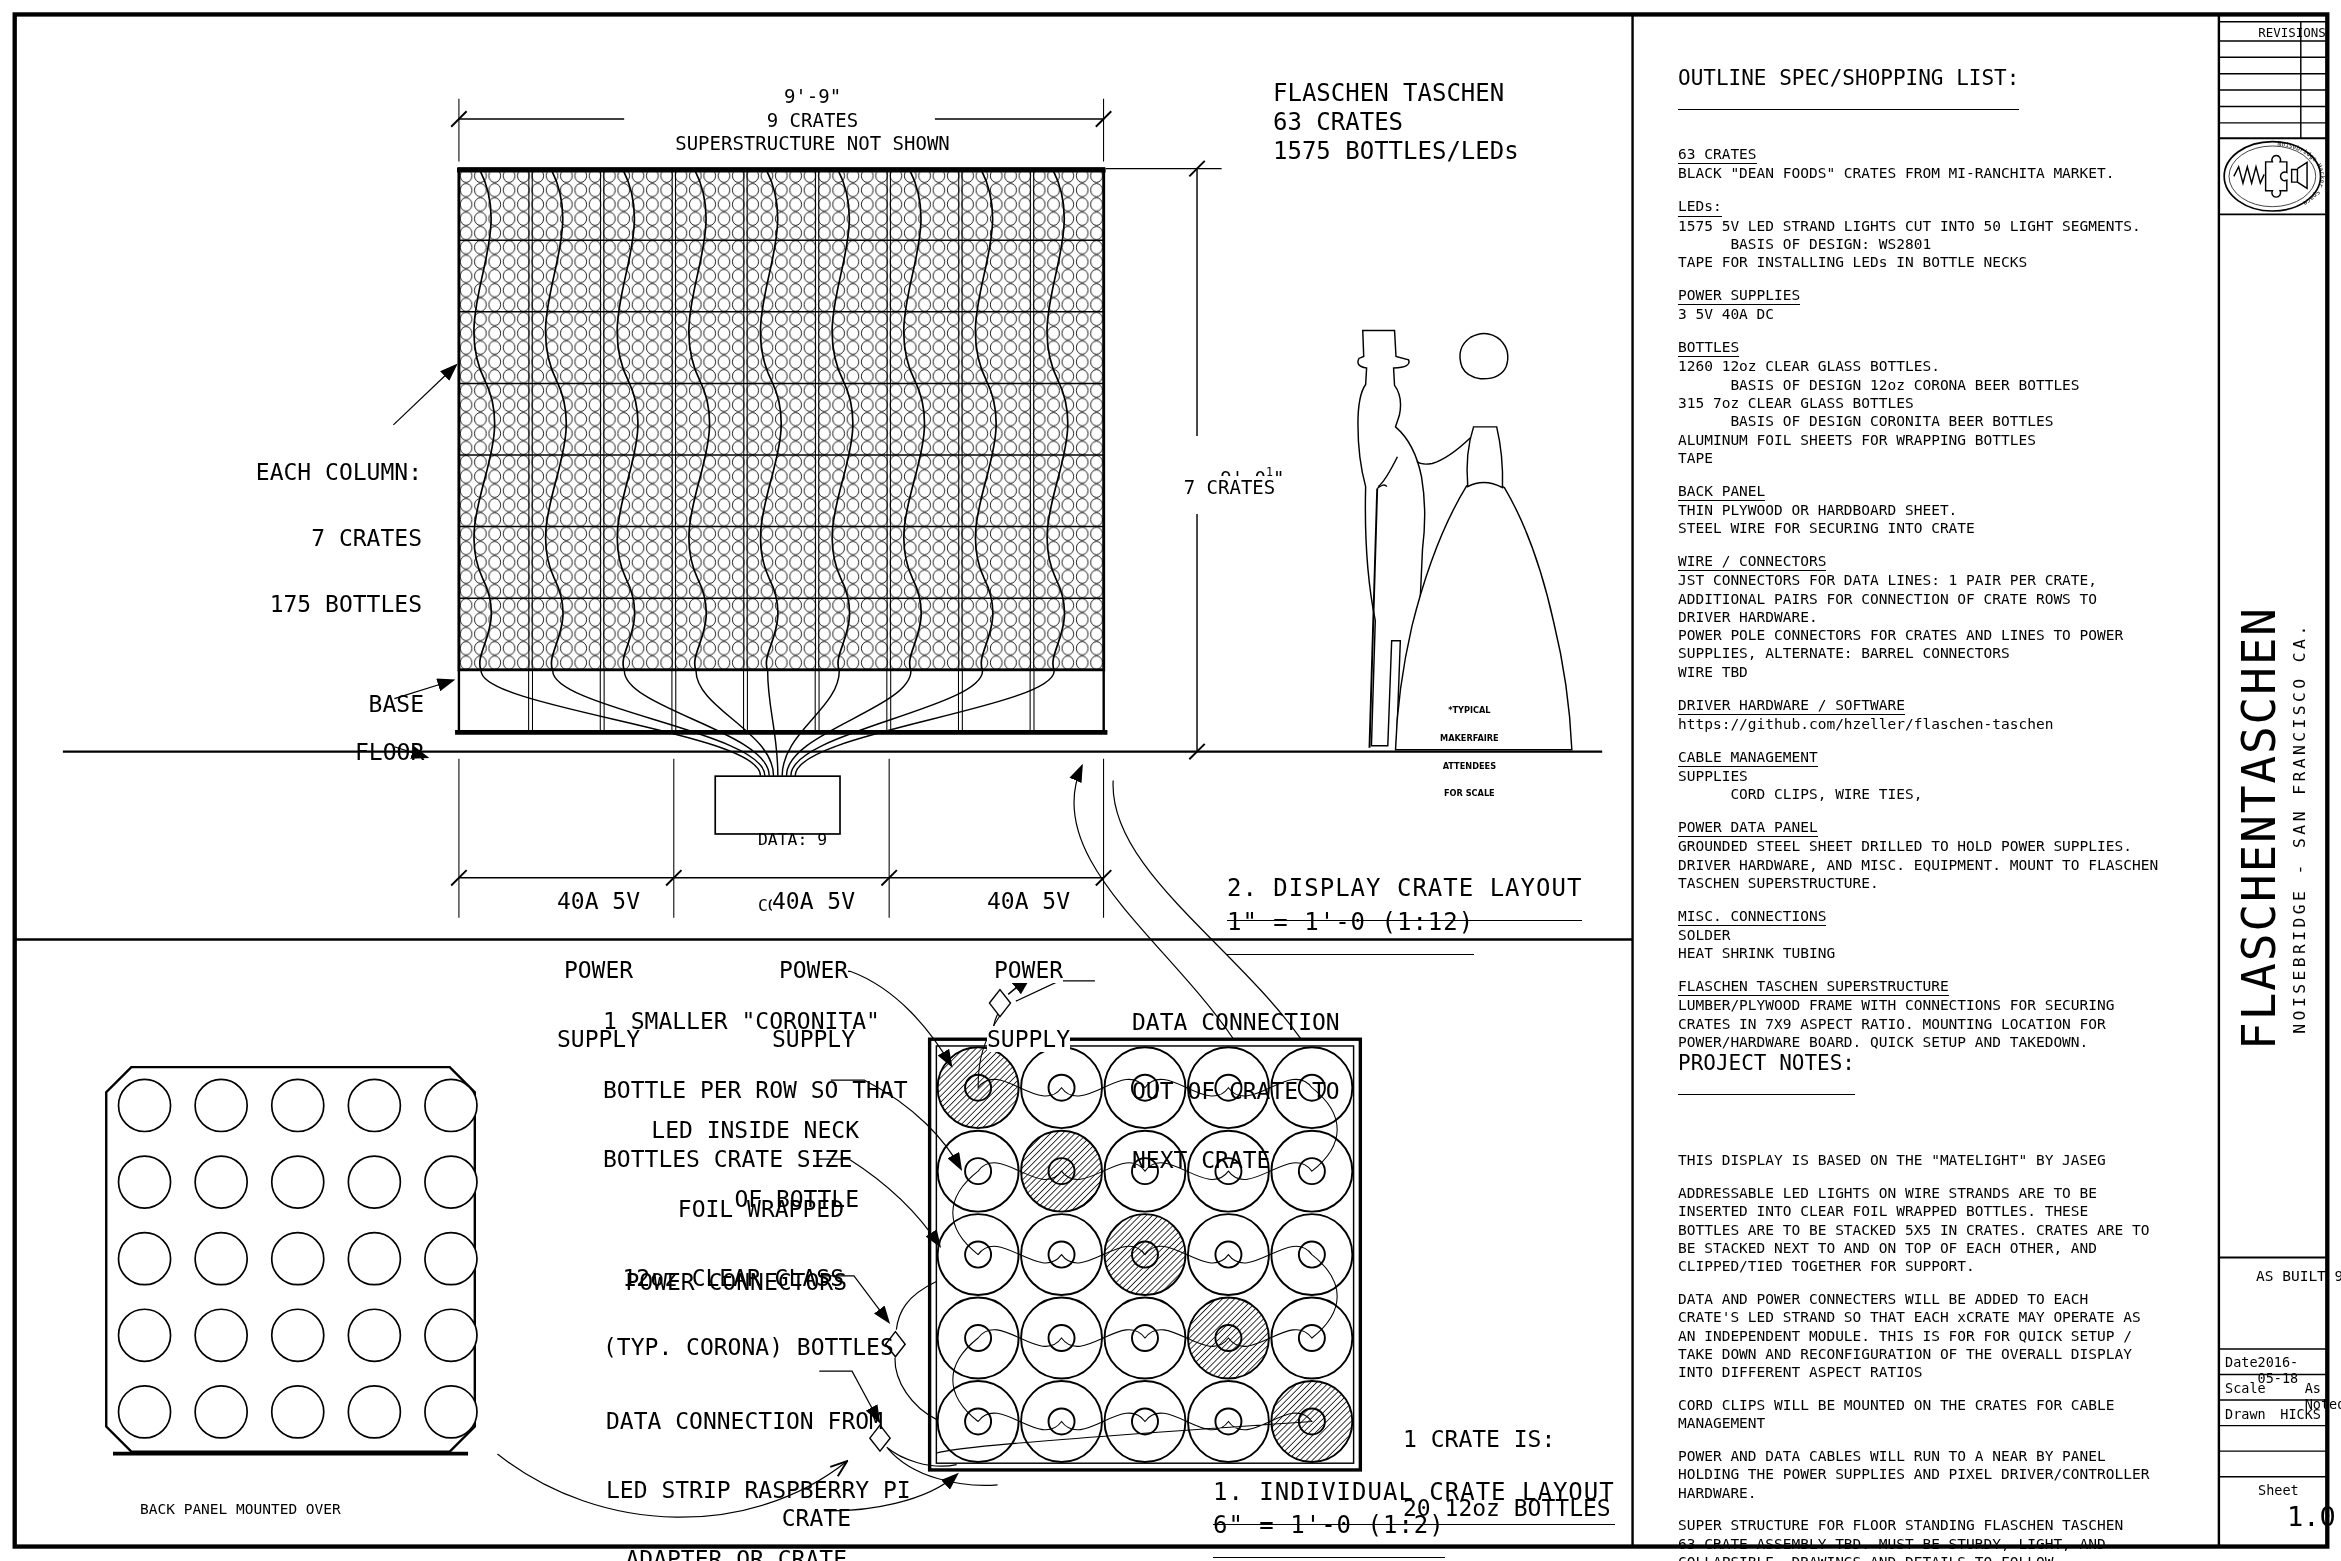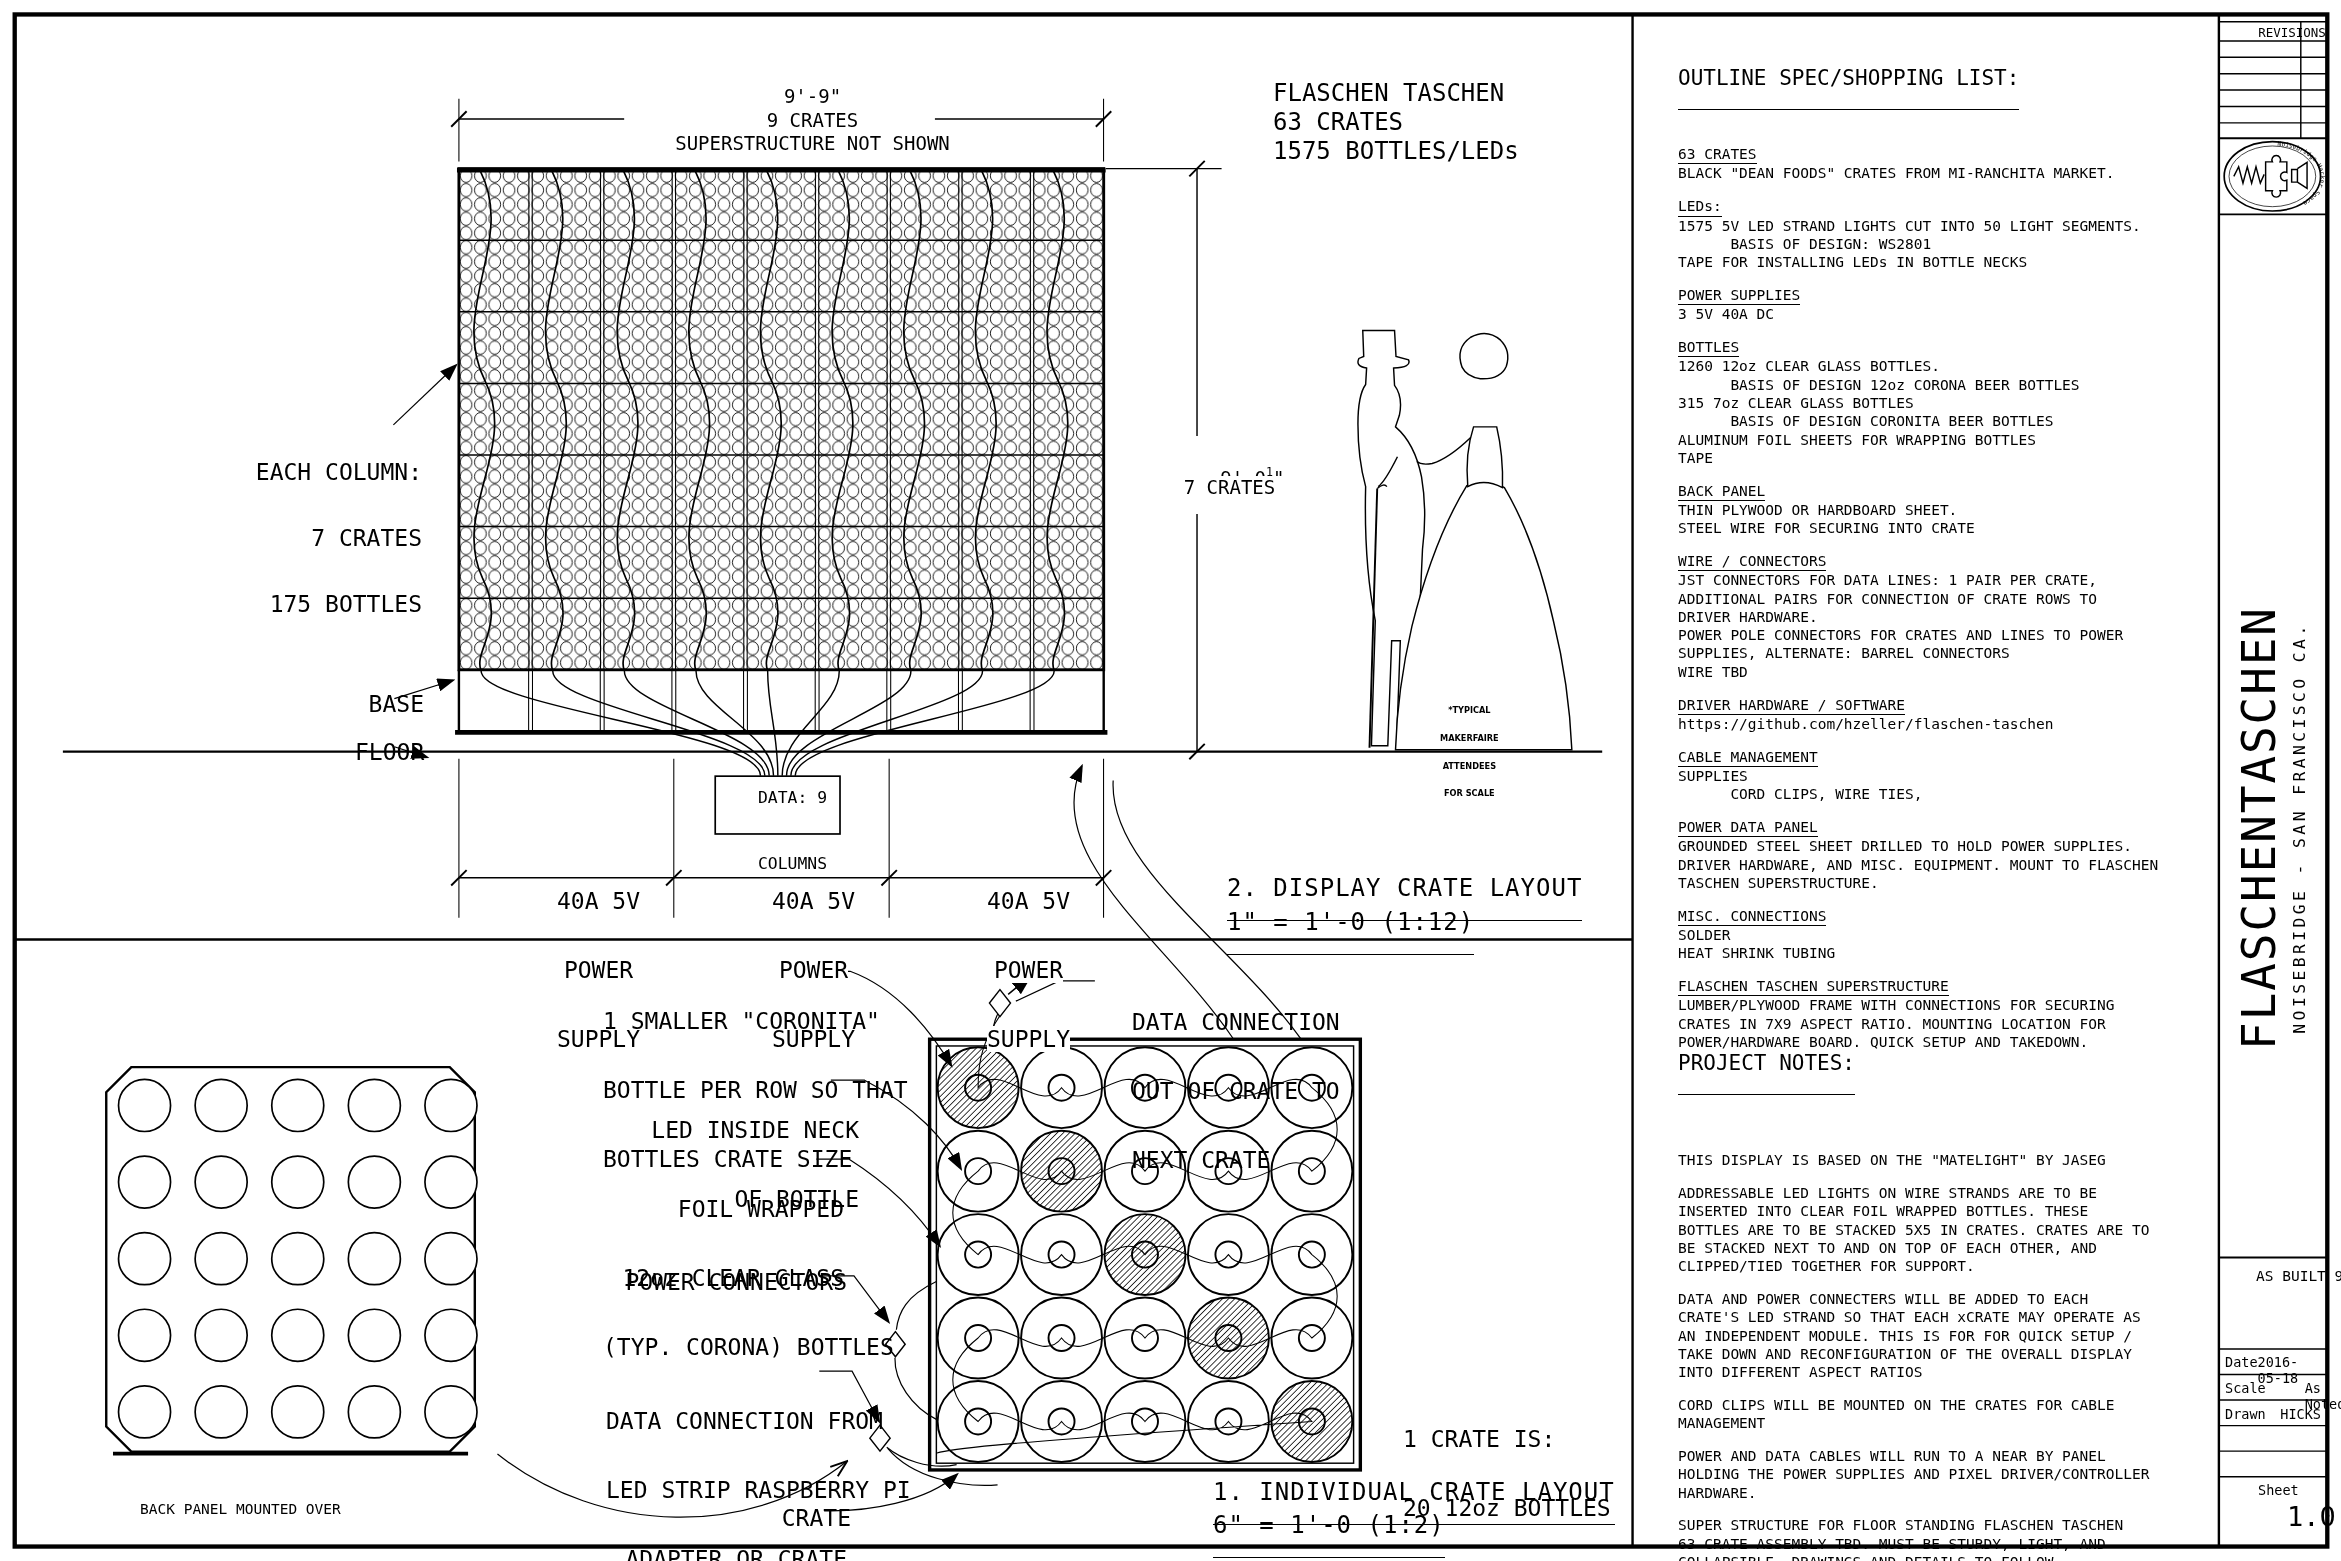--- a/index.html
+++ b/index.html
@@ -290,21 +290,21 @@
 
   <div class="t lbl rt" style="left:197px;top:417px;width:193px;line-height:22px;">
     <div>EACH COLUMN:</div>
     <div>7 CRATES</div>
     <div>175 BOTTLES</div>
   </div>
 
   <div class="t lbl rt" style="left:333px;top:690px;width:59px;">BASE</div>
   <div class="t lbl rt" style="left:323px;top:738px;width:68px;">FLOOR</div>
 
-  <div class="t" style="left:726px;top:743px;font-size:16.4px;line-height:22px;">
+  <div class="t" style="left:726px;top:785px;font-size:16.4px;line-height:22px;">
     <div>DATA: 9</div>
     <div>COLUMNS</div>
   </div>
 
   <div class="t lbl ctr" style="left:494px;top:844px;width:145px;line-height:23px;">
     <div><span class="mask">40A 5V</span></div>
     <div><span class="mask">POWER</span></div>
     <div><span class="mask">SUPPLY</span></div>
   </div>
   <div class="t lbl ctr" style="left:709px;top:844px;width:145px;line-height:23px;">

